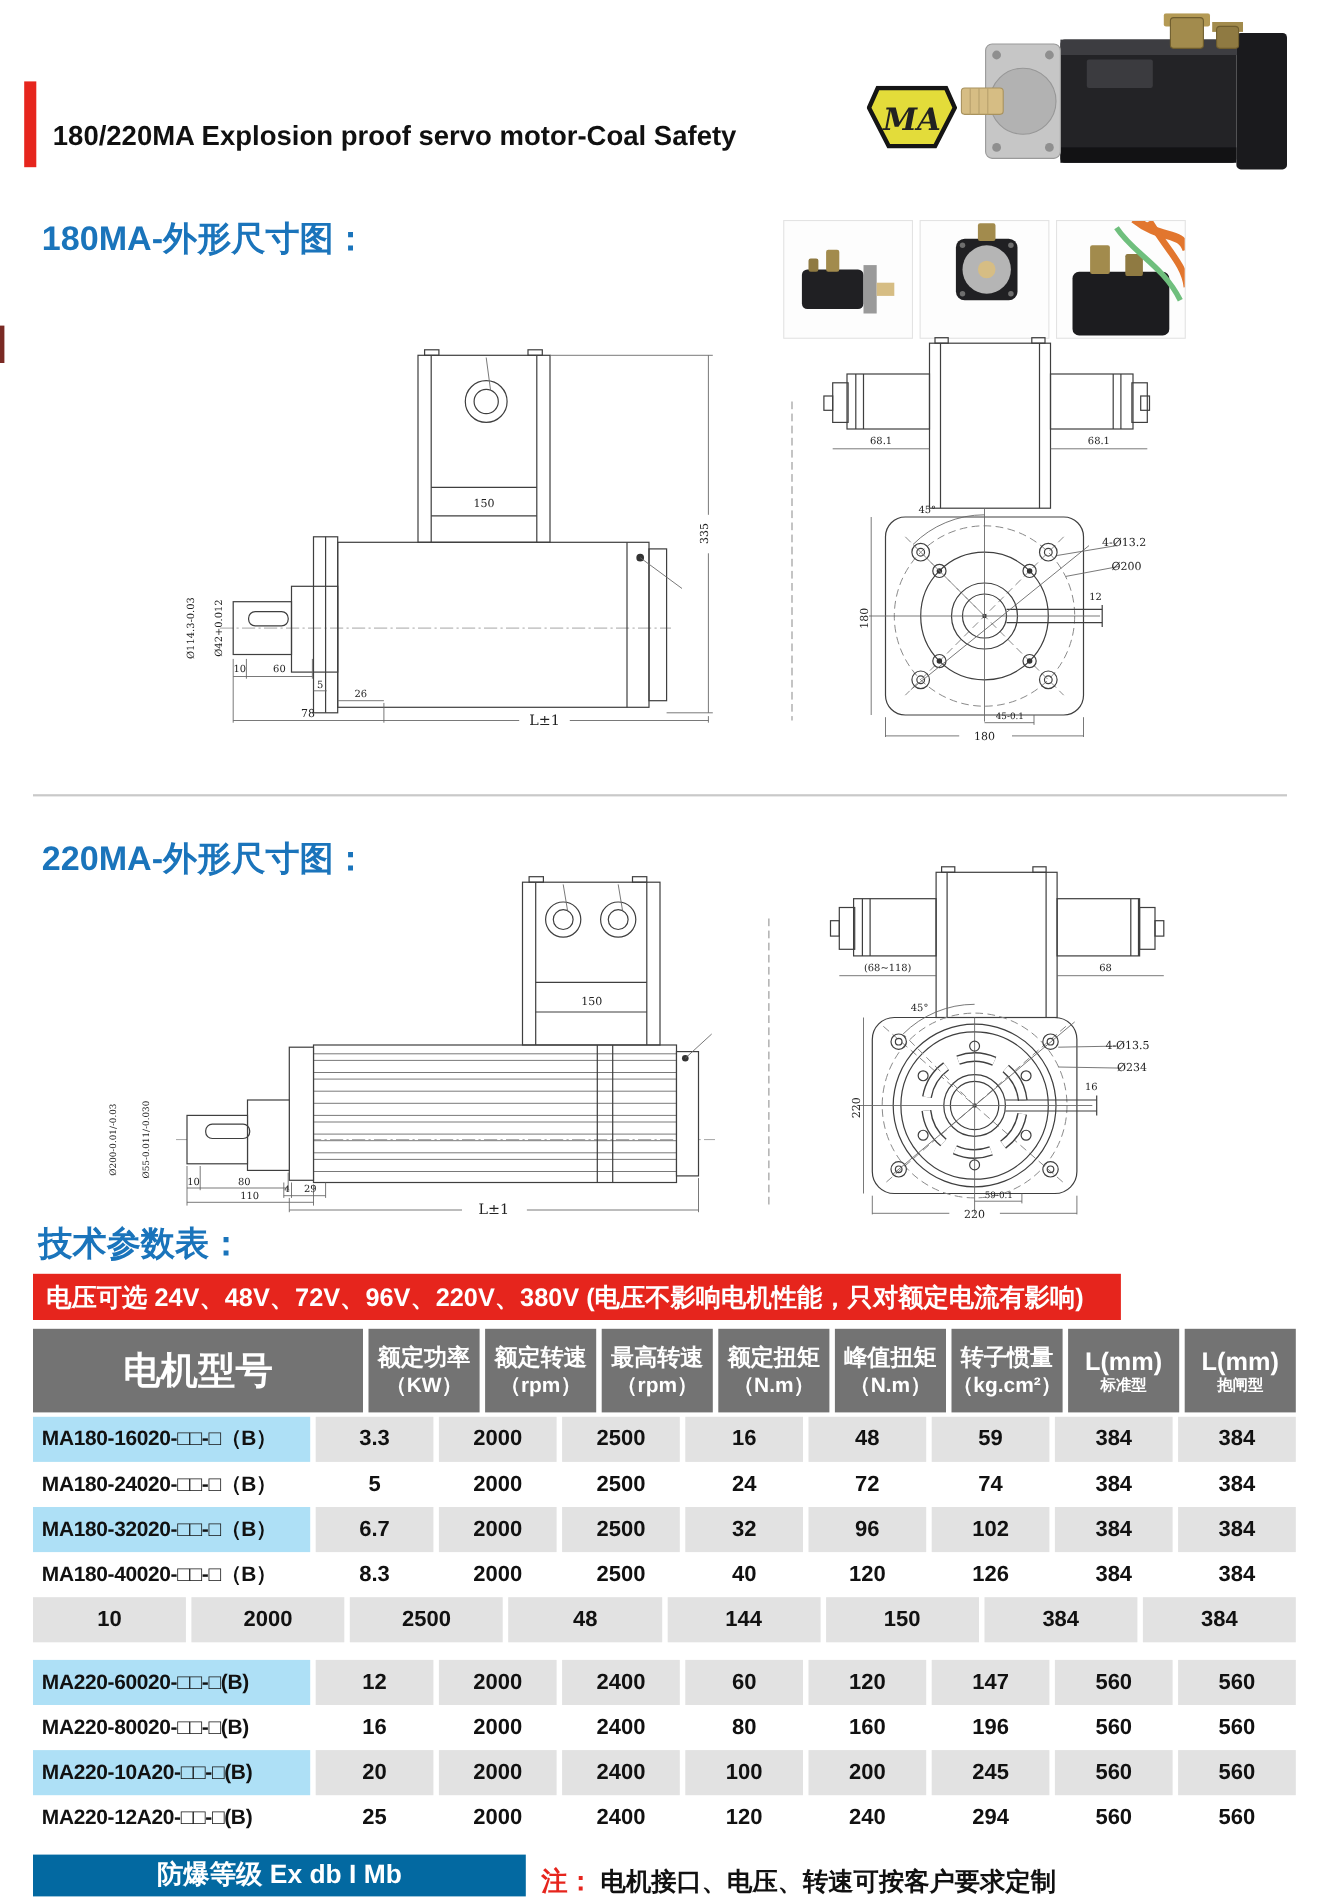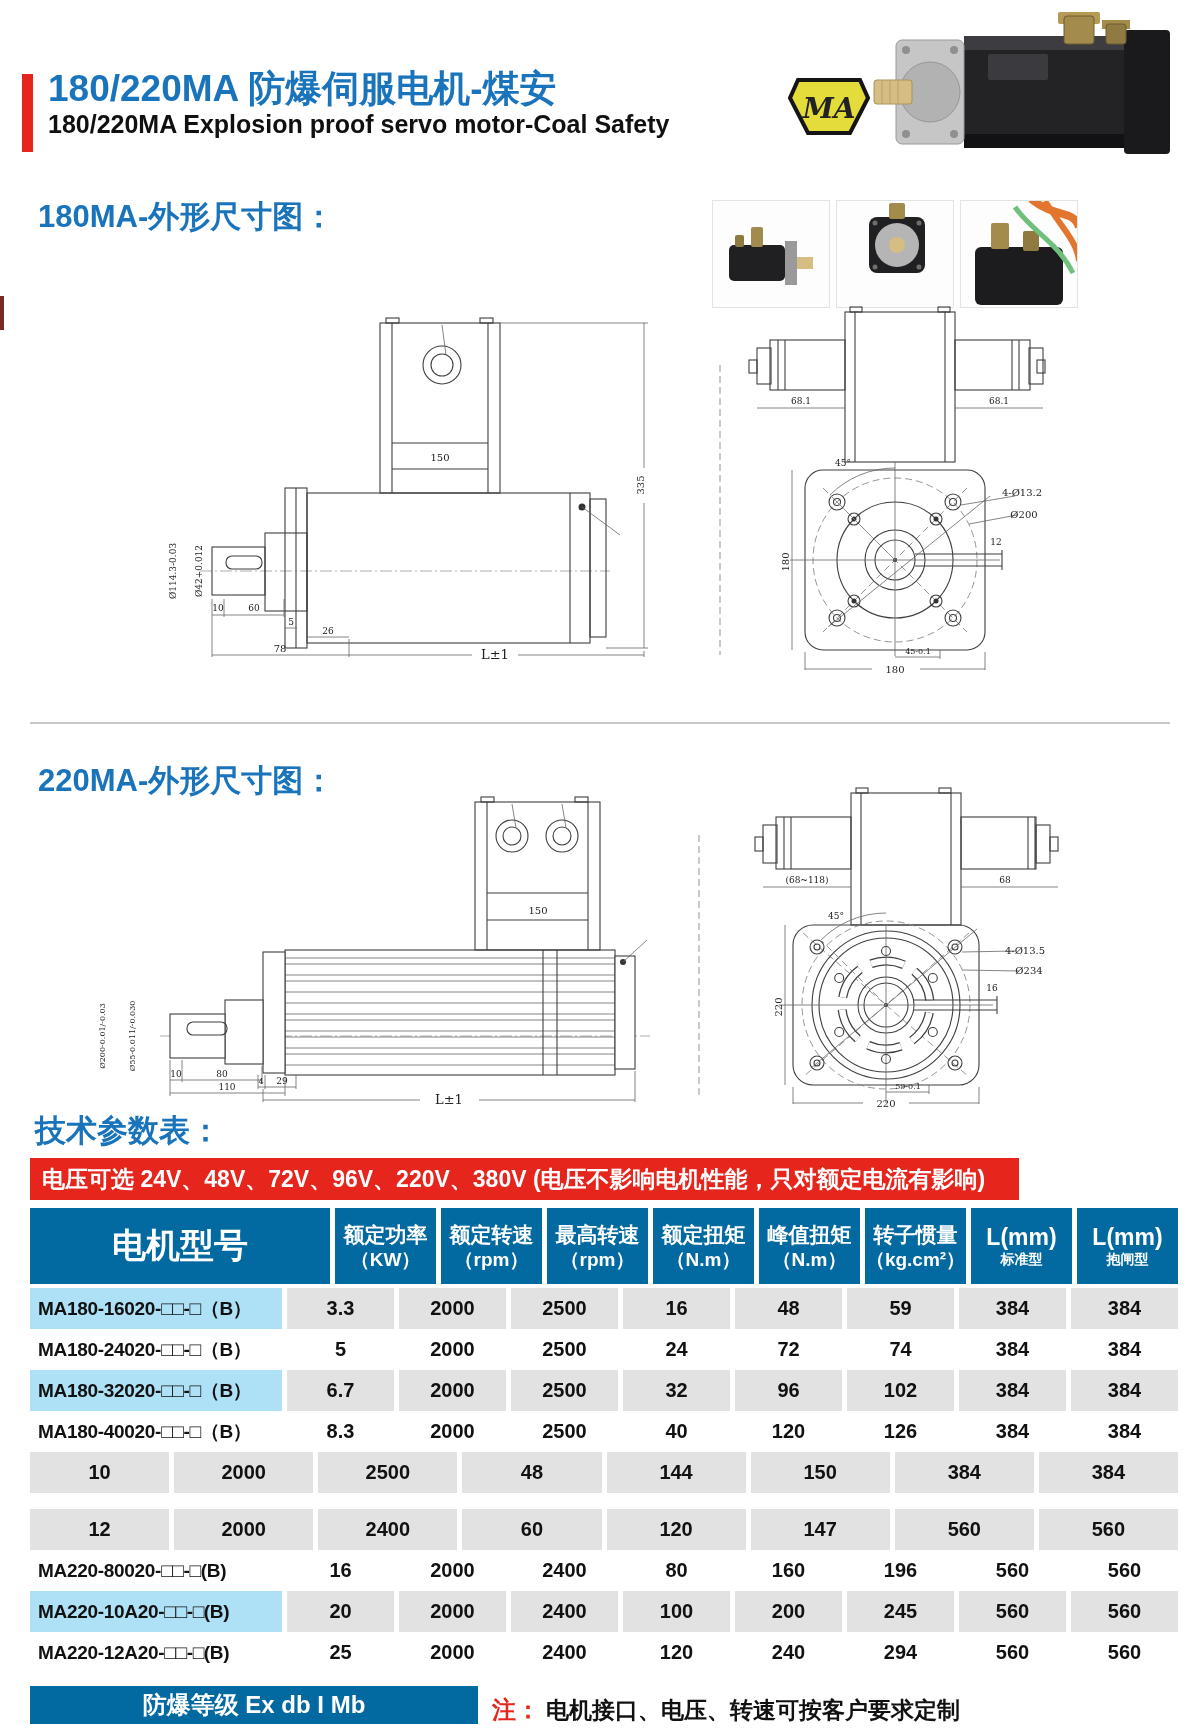--- a/index.html
+++ b/index.html
@@ -31,21 +31,21 @@
   .slotin{stroke:#fff;stroke-width:6.5;fill:none;}
 
   
   .volt-banner{position:absolute;left:30px;top:1158px;width:989px;height:42px;background:#E6251D;
                color:#fff;font-size:23px;font-weight:bold;line-height:42px;padding-left:12px;
                box-sizing:border-box;white-space:nowrap;}
 
   
   .ptable{position:absolute;left:30px;top:1208px;width:1148px;}
   .thead{display:flex;gap:5px;height:76px;}
-  .th{background:#0369a1;color:#fff;display:flex;flex-direction:column;align-items:center;
+  .th{background:#737373;color:#fff;display:flex;flex-direction:column;align-items:center;
       justify-content:center;text-align:center;font-weight:bold;}
   .th.model{width:300px;font-size:34px;flex:none;}
   .th.dcol{flex:1;}
   .l1{font-size:21px;line-height:26px;}
   .l2{font-size:19px;line-height:23px;}
   .lcol .l1{font-size:23px;line-height:26px;}
   .lcol .l2{font-size:14px;line-height:18px;}
   .tbody{margin-top:4px;}
   .tr{display:flex;gap:5px;height:41px;line-height:41px;font-weight:bold;font-size:20px;color:#111;}
   .tr .c-model{width:252px;flex:none;padding-left:8px;box-sizing:border-box;text-align:left;
@@ -61,21 +61,20 @@
   .note-line{position:absolute;left:492px;top:1686px;height:38px;line-height:48px;font-size:23px;
              font-weight:bold;color:#111;white-space:nowrap;}
   .note-label{color:#E6251D;margin-right:6px;font-size:24px;}
 </style>
 </head>
 <body>
 
 <div class="page">
 
   <div class="accent-bar"></div>
-  <div class="title-zh">180/220MA 防爆伺服电机-煤安</div>
   <div class="title-en">180/220MA Explosion proof servo motor-Coal Safety</div>
 
   <div class="abs" style="left:788px;top:78px;width:82px;height:57px;">
     <svg width="82" height="57" viewBox="0 0 82 57">
       <polygon points="10,2 72,2 80,20 62,55 20,55 2,20" fill="#E3DC3A" stroke="#151515" stroke-width="4"></polygon>
       <text x="41" y="40" text-anchor="middle" font-family="DejaVu Sans,sans-serif" font-size="28" font-weight="bold" font-style="italic" fill="#151515">MA</text>
     </svg>
   </div>
 
   <div class="abs" style="left:868px;top:12px;width:325px;height:160px;">
@@ -540,20 +539,21 @@
           <div class="td c-val">2000</div>
           <div class="td c-val">2500</div>
           <div class="td c-val">48</div>
           <div class="td c-val">144</div>
           <div class="td c-val">150</div>
           <div class="td c-val">384</div>
           <div class="td c-val">384</div>
         </div>
         <div class="tgap"></div>
         <div class="tr shaded">
+          <div class="td c-model">MA220-60020-□□-□(B)</div>
           <div class="td c-val">12</div>
           <div class="td c-val">2000</div>
           <div class="td c-val">2400</div>
           <div class="td c-val">60</div>
           <div class="td c-val">120</div>
           <div class="td c-val">147</div>
           <div class="td c-val">560</div>
           <div class="td c-val">560</div>
         </div>
         <div class="tr">

